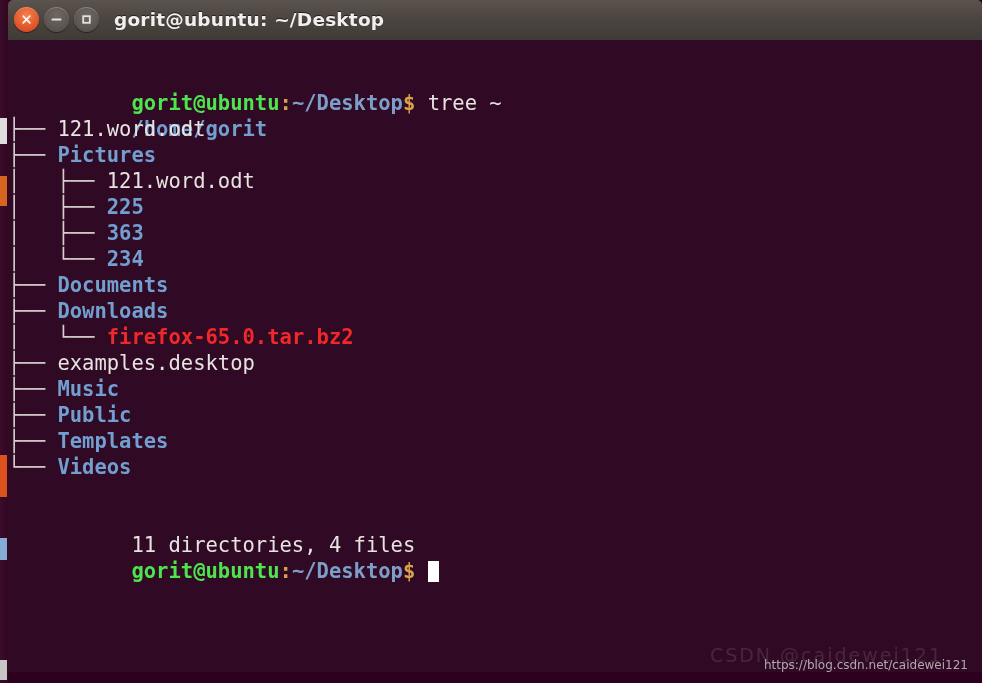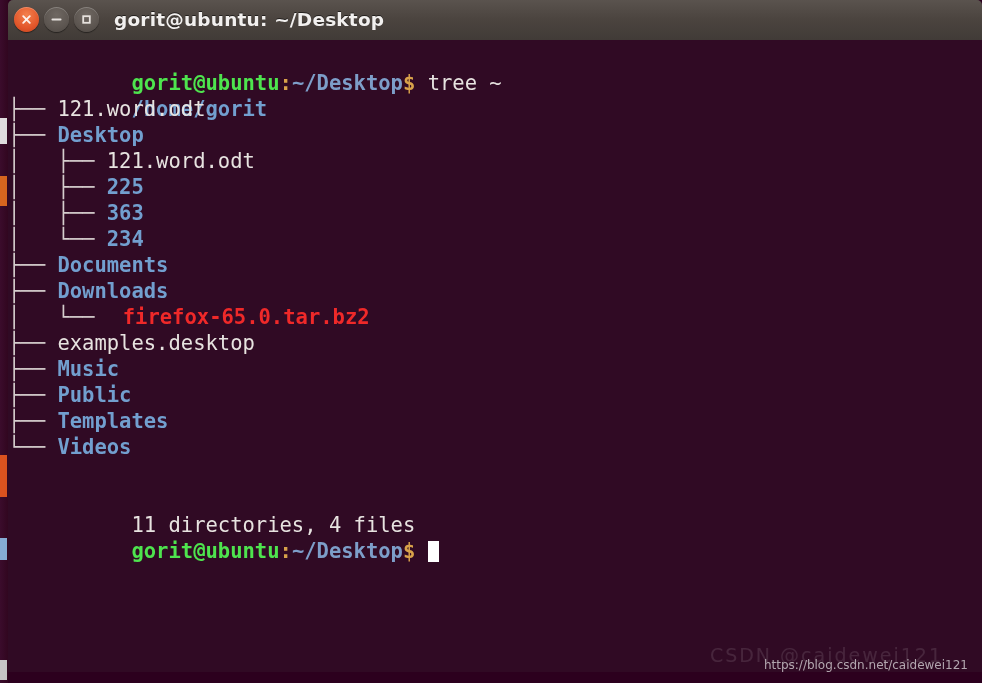--- a/index.html
+++ b/index.html
@@ -103,41 +103,41 @@
   
   #terminal {
     position: relative;
     height: 632px;
     background: #300a24;
     overflow: hidden;
   }
   #screen {
     position: absolute;
     left: -8px;
-    top: 4px;
+    top: 24px;
     width: 912px;
   }
   .line {
     height: 26px;
     line-height: 26px;
     font-size: 20.5px;
     font-family: "DejaVu Sans Mono", "Liberation Mono", monospace;
     white-space: pre;
     color: #e7e3e0;
     letter-spacing: 0px;
     padding-left: 8px;
   }
   .seg { white-space: pre; }
   .c-user   { color: #4ee44e; font-weight: bold; }
   .c-path   { color: #7d9ec9; font-weight: bold; }
   .c-punct  { color: #d8a24a; font-weight: bold; }
   .c-cmd    { color: #e7e3e0; }
   .c-dir    { color: #729fcf; font-weight: bold; }
   .c-file   { color: #e7e3e0; }
-  .c-arch   { color: #ef2929; font-weight: bold; margin-left: 16px; }
+  .c-arch   { color: #ef2929; font-weight: bold; }
   .c-tree   { color: #d5cdcd; }
   .c-root   { color: #729fcf; font-weight: bold; }
 
   .cursor {
     display: inline-block;
     width: 11px;
     height: 21px;
     background: #ffffff;
     vertical-align: -4px;
   }
@@ -209,21 +209,21 @@
         <div class="line">
           <span class="seg c-user">gorit@ubuntu</span><span class="seg c-punct">:</span><span class="seg c-path">~/Desktop</span><span class="seg c-punct">$</span><span class="seg c-cmd"> tree ~</span>
         </div>
 
         <div class="line">
           <span class="seg c-root">/home/gorit</span>
         </div>
 
         <div id="tree-output">
             <div class="line"><span class="seg c-tree">├── </span><span class="seg c-file">121.word.odt</span></div>
-            <div class="line"><span class="seg c-tree">├── </span><span class="seg c-dir">Desktop</span></div>
+            <div class="line"><span class="seg c-tree">├── </span><span class="seg c-dir">Pictures</span></div>
             <div class="line"><span class="seg c-tree">│   ├── </span><span class="seg c-file">121.word.odt</span></div>
             <div class="line"><span class="seg c-tree">│   ├── </span><span class="seg c-dir">225</span></div>
             <div class="line"><span class="seg c-tree">│   ├── </span><span class="seg c-dir">363</span></div>
             <div class="line"><span class="seg c-tree">│   └── </span><span class="seg c-dir">234</span></div>
             <div class="line"><span class="seg c-tree">├── </span><span class="seg c-dir">Documents</span></div>
             <div class="line"><span class="seg c-tree">├── </span><span class="seg c-dir">Downloads</span></div>
             <div class="line"><span class="seg c-tree">│   └── </span><span class="seg c-arch">firefox-65.0.tar.bz2</span></div>
             <div class="line"><span class="seg c-tree">├── </span><span class="seg c-file">examples.desktop</span></div>
             <div class="line"><span class="seg c-tree">├── </span><span class="seg c-dir">Music</span></div>
             <div class="line"><span class="seg c-tree">├── </span><span class="seg c-dir">Public</span></div>

